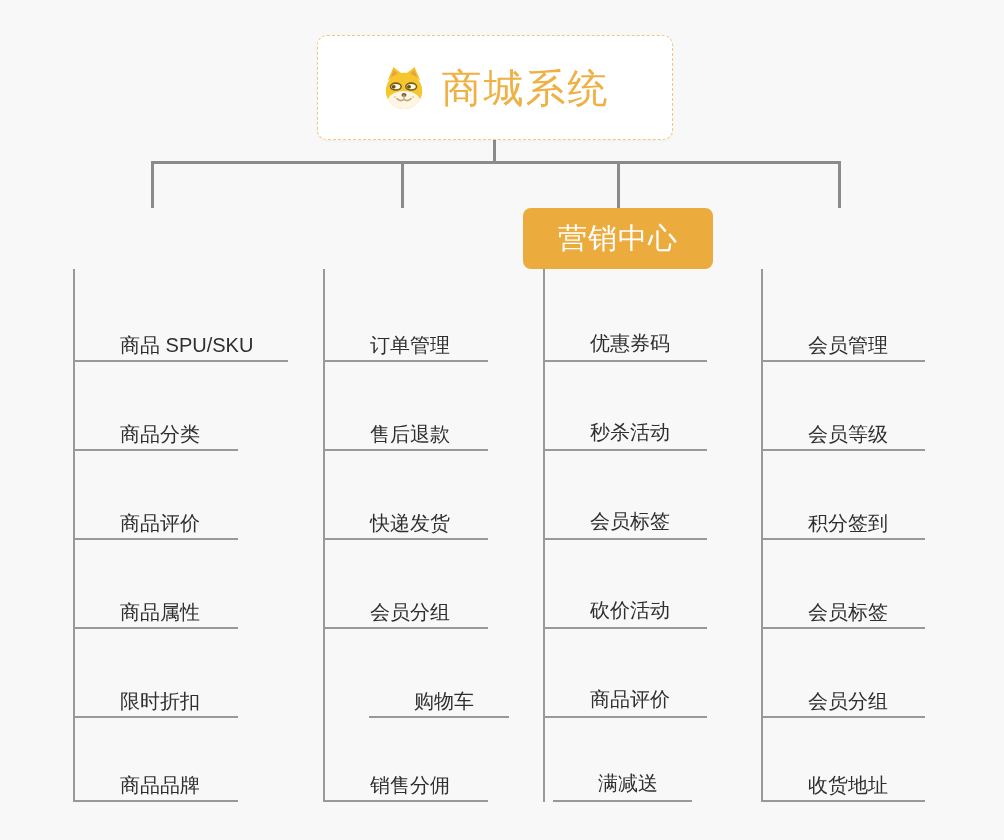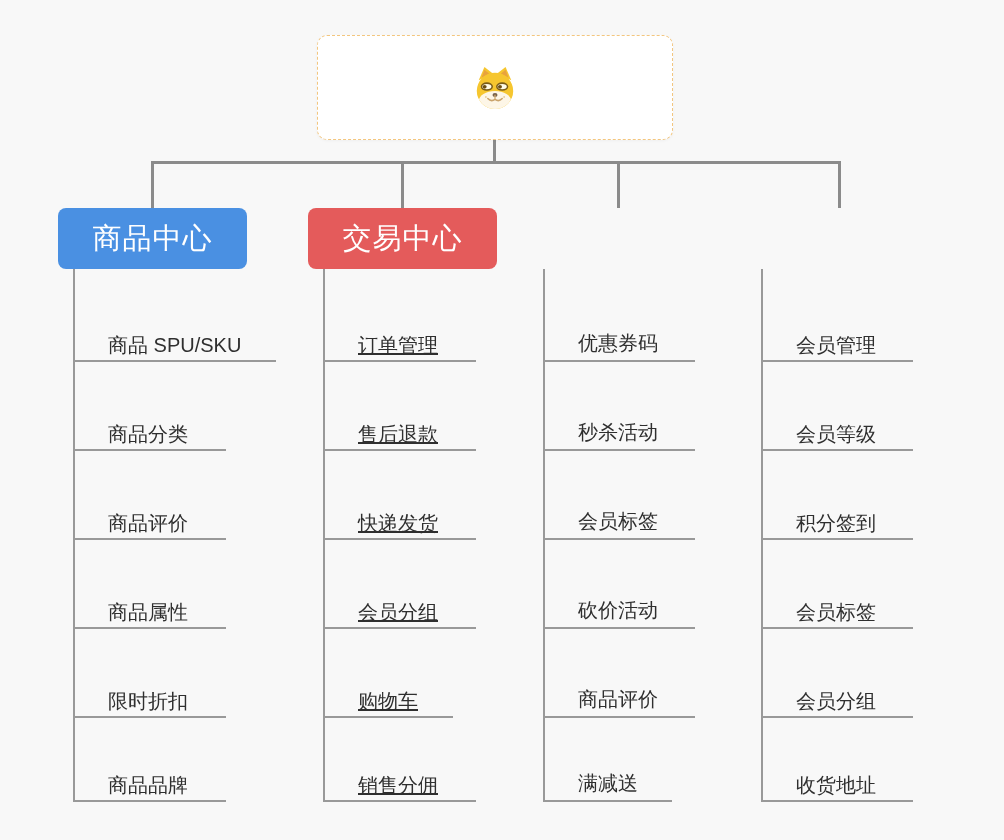--- a/index.html
+++ b/index.html
@@ -47,36 +47,36 @@
   }
   .col.c0{left:73px;}
   .col.c1{left:323px;}
   .col.c2{left:543px;font-family:Liberation Mono, monospace;}
   .col.c3{left:761px;}
 
   .item{
     position:absolute;height:36px;box-sizing:content-box;
     border-bottom:2px solid #999999;
     display:flex;align-items:flex-end;
-    padding:0 0 5px 33px;
+    padding:0 0 5px 45px;
     font-size:20px;color:#2f2f2f;line-height:1;white-space:nowrap;
   }
   .item:nth-child(1){top:50px;}
   .item:nth-child(2){top:139px;}
   .item:nth-child(3){top:228px;}
   .item:nth-child(4){top:317px;}
   .item:nth-child(5){top:406px;}
   .item:nth-child(6){top:490px;}
 
   .col.c0 .item{width:118px;}          
   .col.c0 .item.w-xl{width:168px;}     
-  .col.c1 .item{width:118px;text-decoration:underline;}
-  .col.c1 .item.w-sm{width:95px;}
+  .col.c1 .item{width:118px;}
+  .col.c1 .item.w-sm{width:95px;margin-left:44px;}
   .col.c2 .item{width:117px;}
-  .col.c2 .item.w-sm{width:94px;}
+  .col.c2 .item.w-sm{width:94px;margin-left:8px;}
   .col.c3 .item{width:117px;}
 </style>
 </head>
 <body>
 
 <div class="stage">
 
   <div class="conn v" style="left:493px;top:140px;height:23px;"></div>
   <div class="conn h" style="left:151px;top:161px;width:690px;"></div>
   <div class="conn v" style="left:151px;top:161px;height:47px;"></div>
@@ -104,27 +104,25 @@
       <ellipse cx="29.2" cy="22.8" rx="2.1" ry="1.9" fill="#6b4e12"></ellipse>
 
       <ellipse cx="24" cy="31.2" rx="2.6" ry="2" fill="#77624c"></ellipse>
 
       <path d="M16.5 35 Q20 38.8 24 35.8 Q28 38.8 31.5 35" fill="none" stroke="#c9a36b" stroke-width="1.6" stroke-linecap="round"></path>
       <path d="M24 31.5 L24 34.8" stroke="#c9a36b" stroke-width="1.3" stroke-linecap="round"></path>
 
       <circle cx="14.5" cy="33.5" r="0.8" fill="#d9b36a"></circle>
       <circle cx="33.5" cy="33.5" r="0.8" fill="#d9b36a"></circle>
     </svg>
+    <span class="label">商城系统</span>
   </div>
 
-  <div class="branch b0">
-    <span>商品中心</span>
-  </div>
-  <div class="branch b1">
-    <span>交易中心</span>
+  <div class="branch b2">
+    <span>营销中心</span>
   </div>
 
   <div class="col c0">
     <div class="item w-xl">商品 SPU/SKU</div>
     <div class="item">商品分类</div>
     <div class="item">商品评价</div>
     <div class="item">商品属性</div>
     <div class="item">限时折扣</div>
     <div class="item">商品品牌</div>
   </div>

